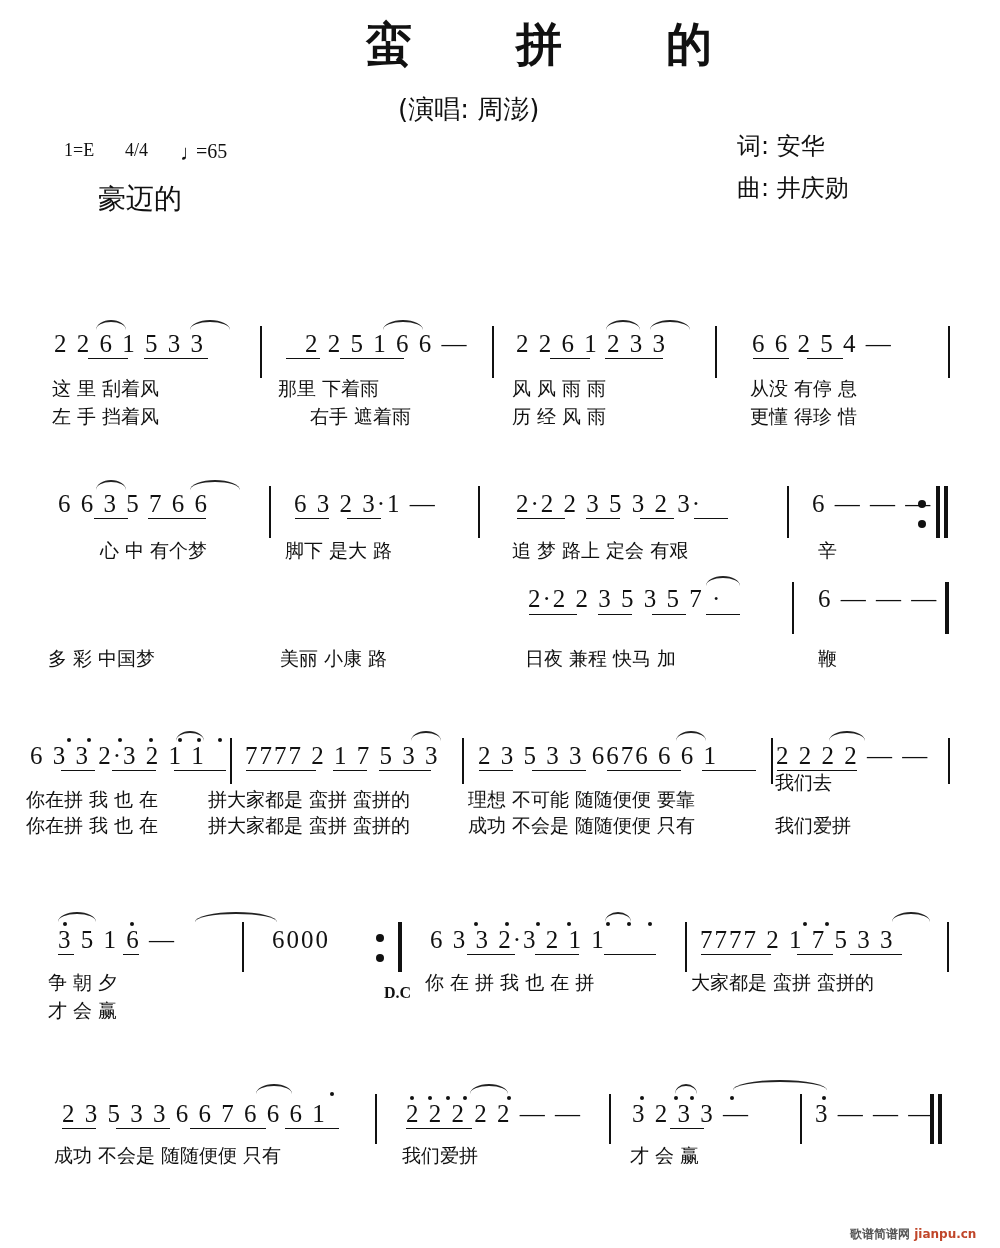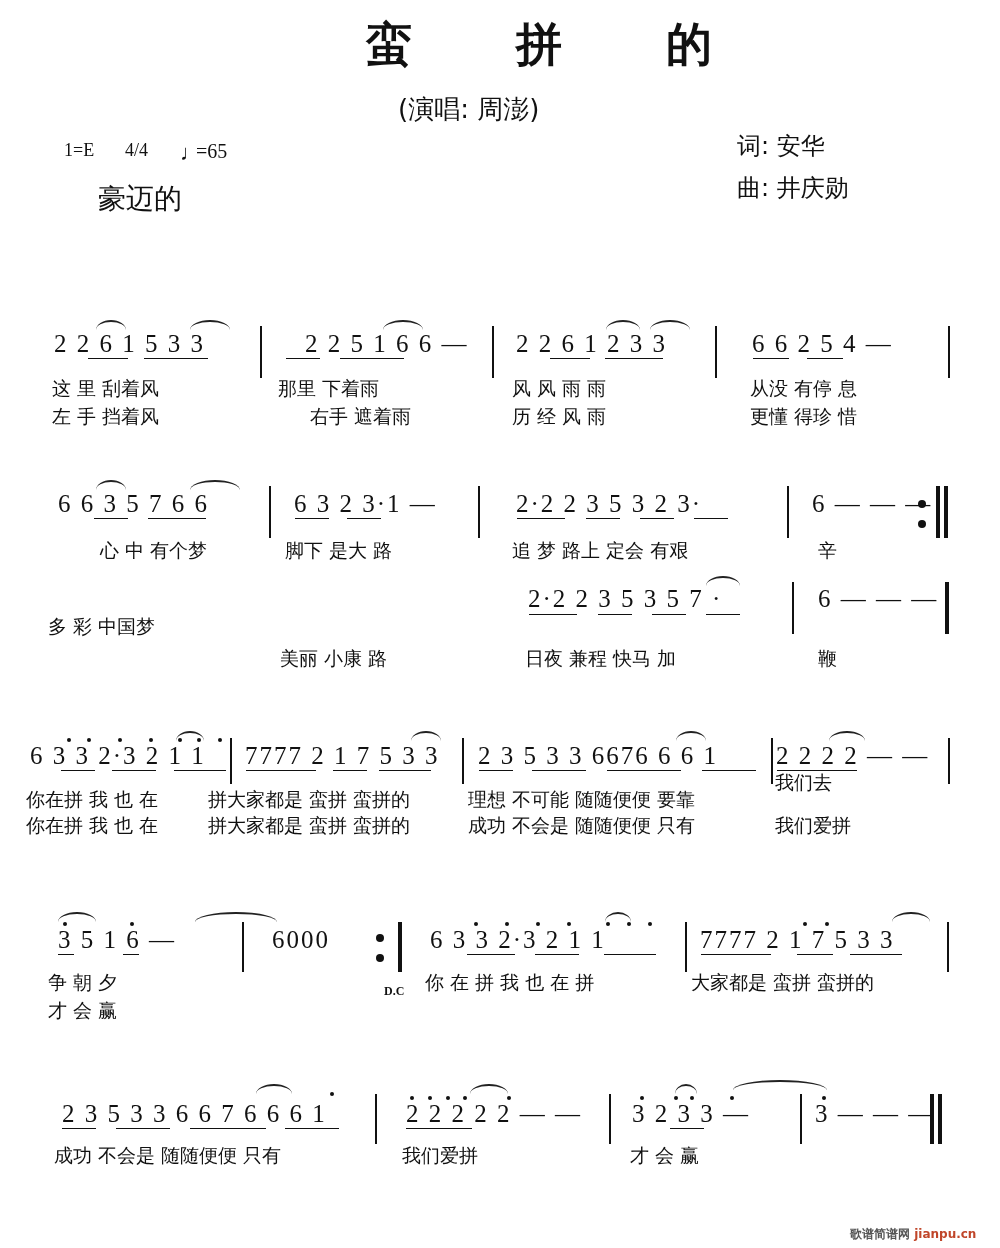--- a/index.html
+++ b/index.html
@@ -11,21 +11,21 @@
   .credit{font-family:"DejaVu Sans",sans-serif;font-size:24px;}
   .style{font-family:"DejaVu Sans",sans-serif;font-size:28px;}
   .notes{font-size:25px;letter-spacing:2px;}
   .lyr{font-family:"DejaVu Sans",sans-serif;font-size:19px;}
   .bar{position:absolute;width:2px;background:#111;}
   .bar.thick{width:4px;}
   .ul{position:absolute;height:1px;background:#111;}
   .slur{position:absolute;border-top:2px solid #222;border-radius:50% 50% 0 0 / 100% 100% 0 0;height:8px;}
   .dot{position:absolute;width:4px;height:4px;border-radius:50%;background:#111;}
   .rdot{position:absolute;width:8px;height:8px;border-radius:50%;background:#111;}
-  .dc{font-size:12px;font-weight:bold;}
+  .dc{font-size:16px;font-weight:bold;}
   .wm{font-family:"DejaVu Sans",sans-serif;font-size:12px;color:#555;font-weight:bold;}
   .wm span{color:#c0462a;}
 </style>
 </head>
 <body>
 
 <div class="abs title" style="left:366px;top:14px;">蛮 拼 的</div>
 <div class="abs sub" style="left:398px;top:92px;">(演唱: 周澎)</div>
 <div class="abs meta" style="left:64px;top:140px;">1=E</div>
 <div class="abs meta" style="left:125px;top:140px;">4/4</div>
@@ -95,21 +95,21 @@
   <div class="abs lyr" style="left:818px;top:538px;">辛</div>
   <div class="abs notes" style="left:528px;top:585px;">2·2  2 3  5 3  5 7   ·</div>
   <div class="abs notes" style="left:818px;top:585px;">6 — — —</div>
   <div class="bar" style="left:792px;top:582px;height:52px;"></div>
   <div class="bar thick" style="left:945px;top:582px;height:52px;"></div>
   <div class="ul" style="left:529px;top:614px;width:48px;"></div>
   <div class="ul" style="left:598px;top:614px;width:34px;"></div>
   <div class="ul" style="left:652px;top:614px;width:34px;"></div>
   <div class="ul" style="left:706px;top:614px;width:34px;"></div>
   <div class="slur" style="left:706px;top:576px;width:34px;"></div>
-  <div class="abs lyr" style="left:48px;top:614px;">多 彩    中国梦</div>
+  <div class="abs lyr" style="left:48px;top:646px;">多 彩    中国梦</div>
   <div class="abs lyr" style="left:280px;top:646px;">美丽 小康  路</div>
   <div class="abs lyr" style="left:525px;top:646px;">日夜  兼程 快马  加</div>
   <div class="abs lyr" style="left:818px;top:646px;">鞭</div>
 </div>
 
 <div>
   <div class="abs notes" style="left:30px;top:742px;">6  3 3  2·3  2 1 1</div>
   <div class="abs notes" style="left:245px;top:742px;">7777  2 1  7 5 3  3</div>
   <div class="abs notes" style="left:478px;top:742px;">2 3  5 3 3  6676  6 6 1</div>
   <div class="abs notes" style="left:776px;top:742px;">2  2  2  2 — —</div>

